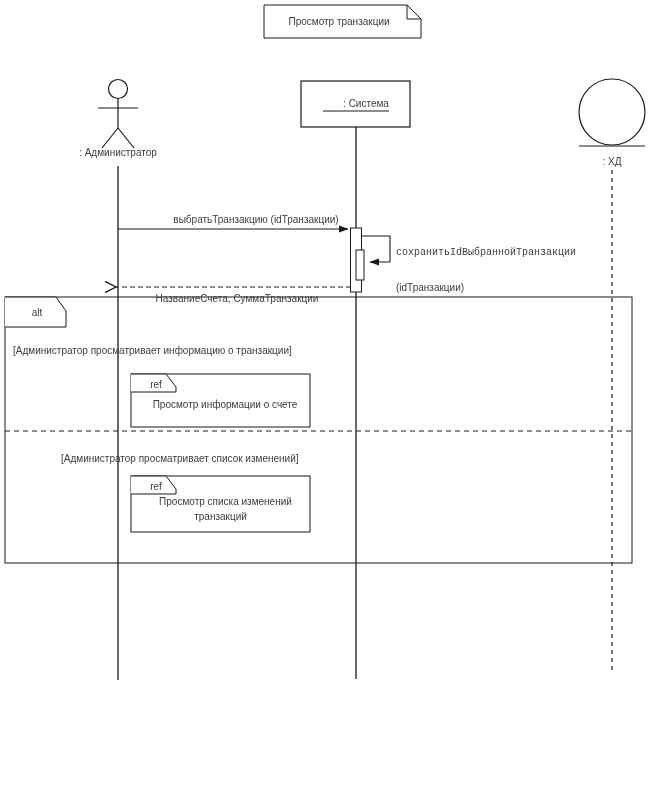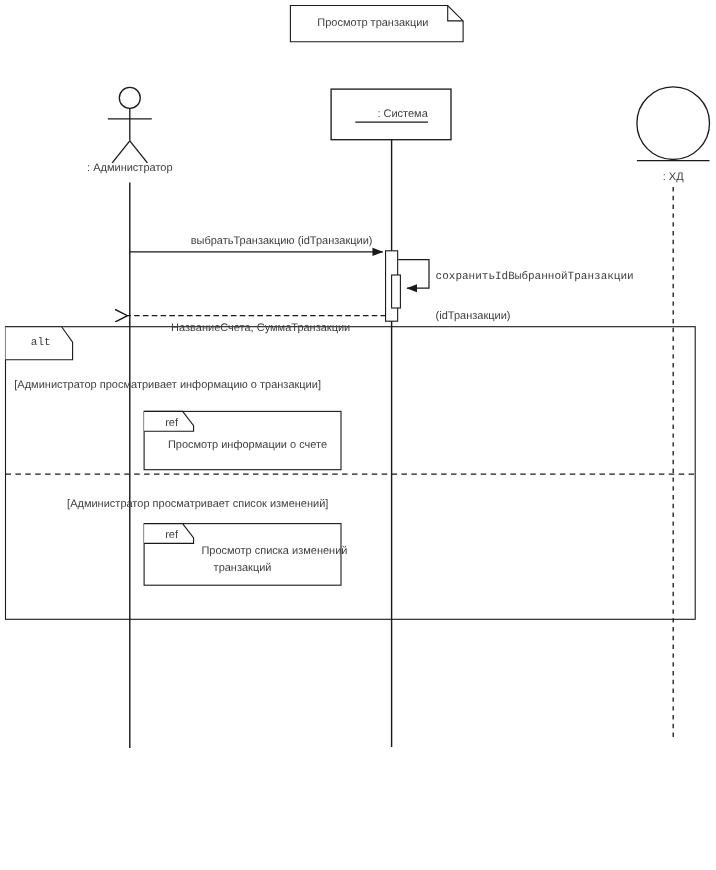--- a/index.html
+++ b/index.html
@@ -106,24 +106,24 @@
 
 <div class="lbl center" style="left:562px; top:155px; width:100px;">: ХД</div>
 
 <div class="lbl center" style="left:120px; top:213px; width:228px;margin-left:22px;">выбратьТранзакцию (idТранзакции)</div>
 
 <div class="lbl" style="left:396px; top:246px; width:220px;font-family:Liberation Mono, monospace;">сохранитьIdВыбраннойТранзакции</div>
 <div class="lbl" style="left:396px; top:245px; width:220px;margin-top:36px;">(idТранзакции)</div>
 
 <div class="lbl center" style="left:123px; top:270px; width:228px;margin-top:22px;">НазваниеСчета, СуммаТранзакции</div>
 
-<div class="lbl center" style="left:20px; top:306px; width:34px;font-family:Liberation Mono, monospace;">alt</div>
+<div class="lbl center" style="left:20px; top:306px; width:34px;">alt</div>
 
 <div class="lbl" style="left:13px; top:344px; width:420px;">[Администратор просматривает информацию о транзакции]</div>
 
 <div class="lbl center" style="left:140px; top:378px; width:32px;">ref</div>
 <div class="lbl center" style="left:133px; top:398px; width:184px;">Просмотр информации о счете</div>
 
 <div class="lbl" style="left:25px; top:452px; width:400px;padding-left:36px;">[Администратор просматривает список изменений]</div>
 
 <div class="lbl center" style="left:140px; top:480px; width:32px;">ref</div>
-<div class="lbl center" style="left:133px; top:495px; width:185px;padding-left:24px;">Просмотр списка изменений</div>
+<div class="lbl center" style="left:133px; top:495px; width:185px;">Просмотр списка изменений</div>
 <div class="lbl center" style="left:133px; top:510px; width:175px;text-align:center;">транзакций</div>
 
 </body></html>

